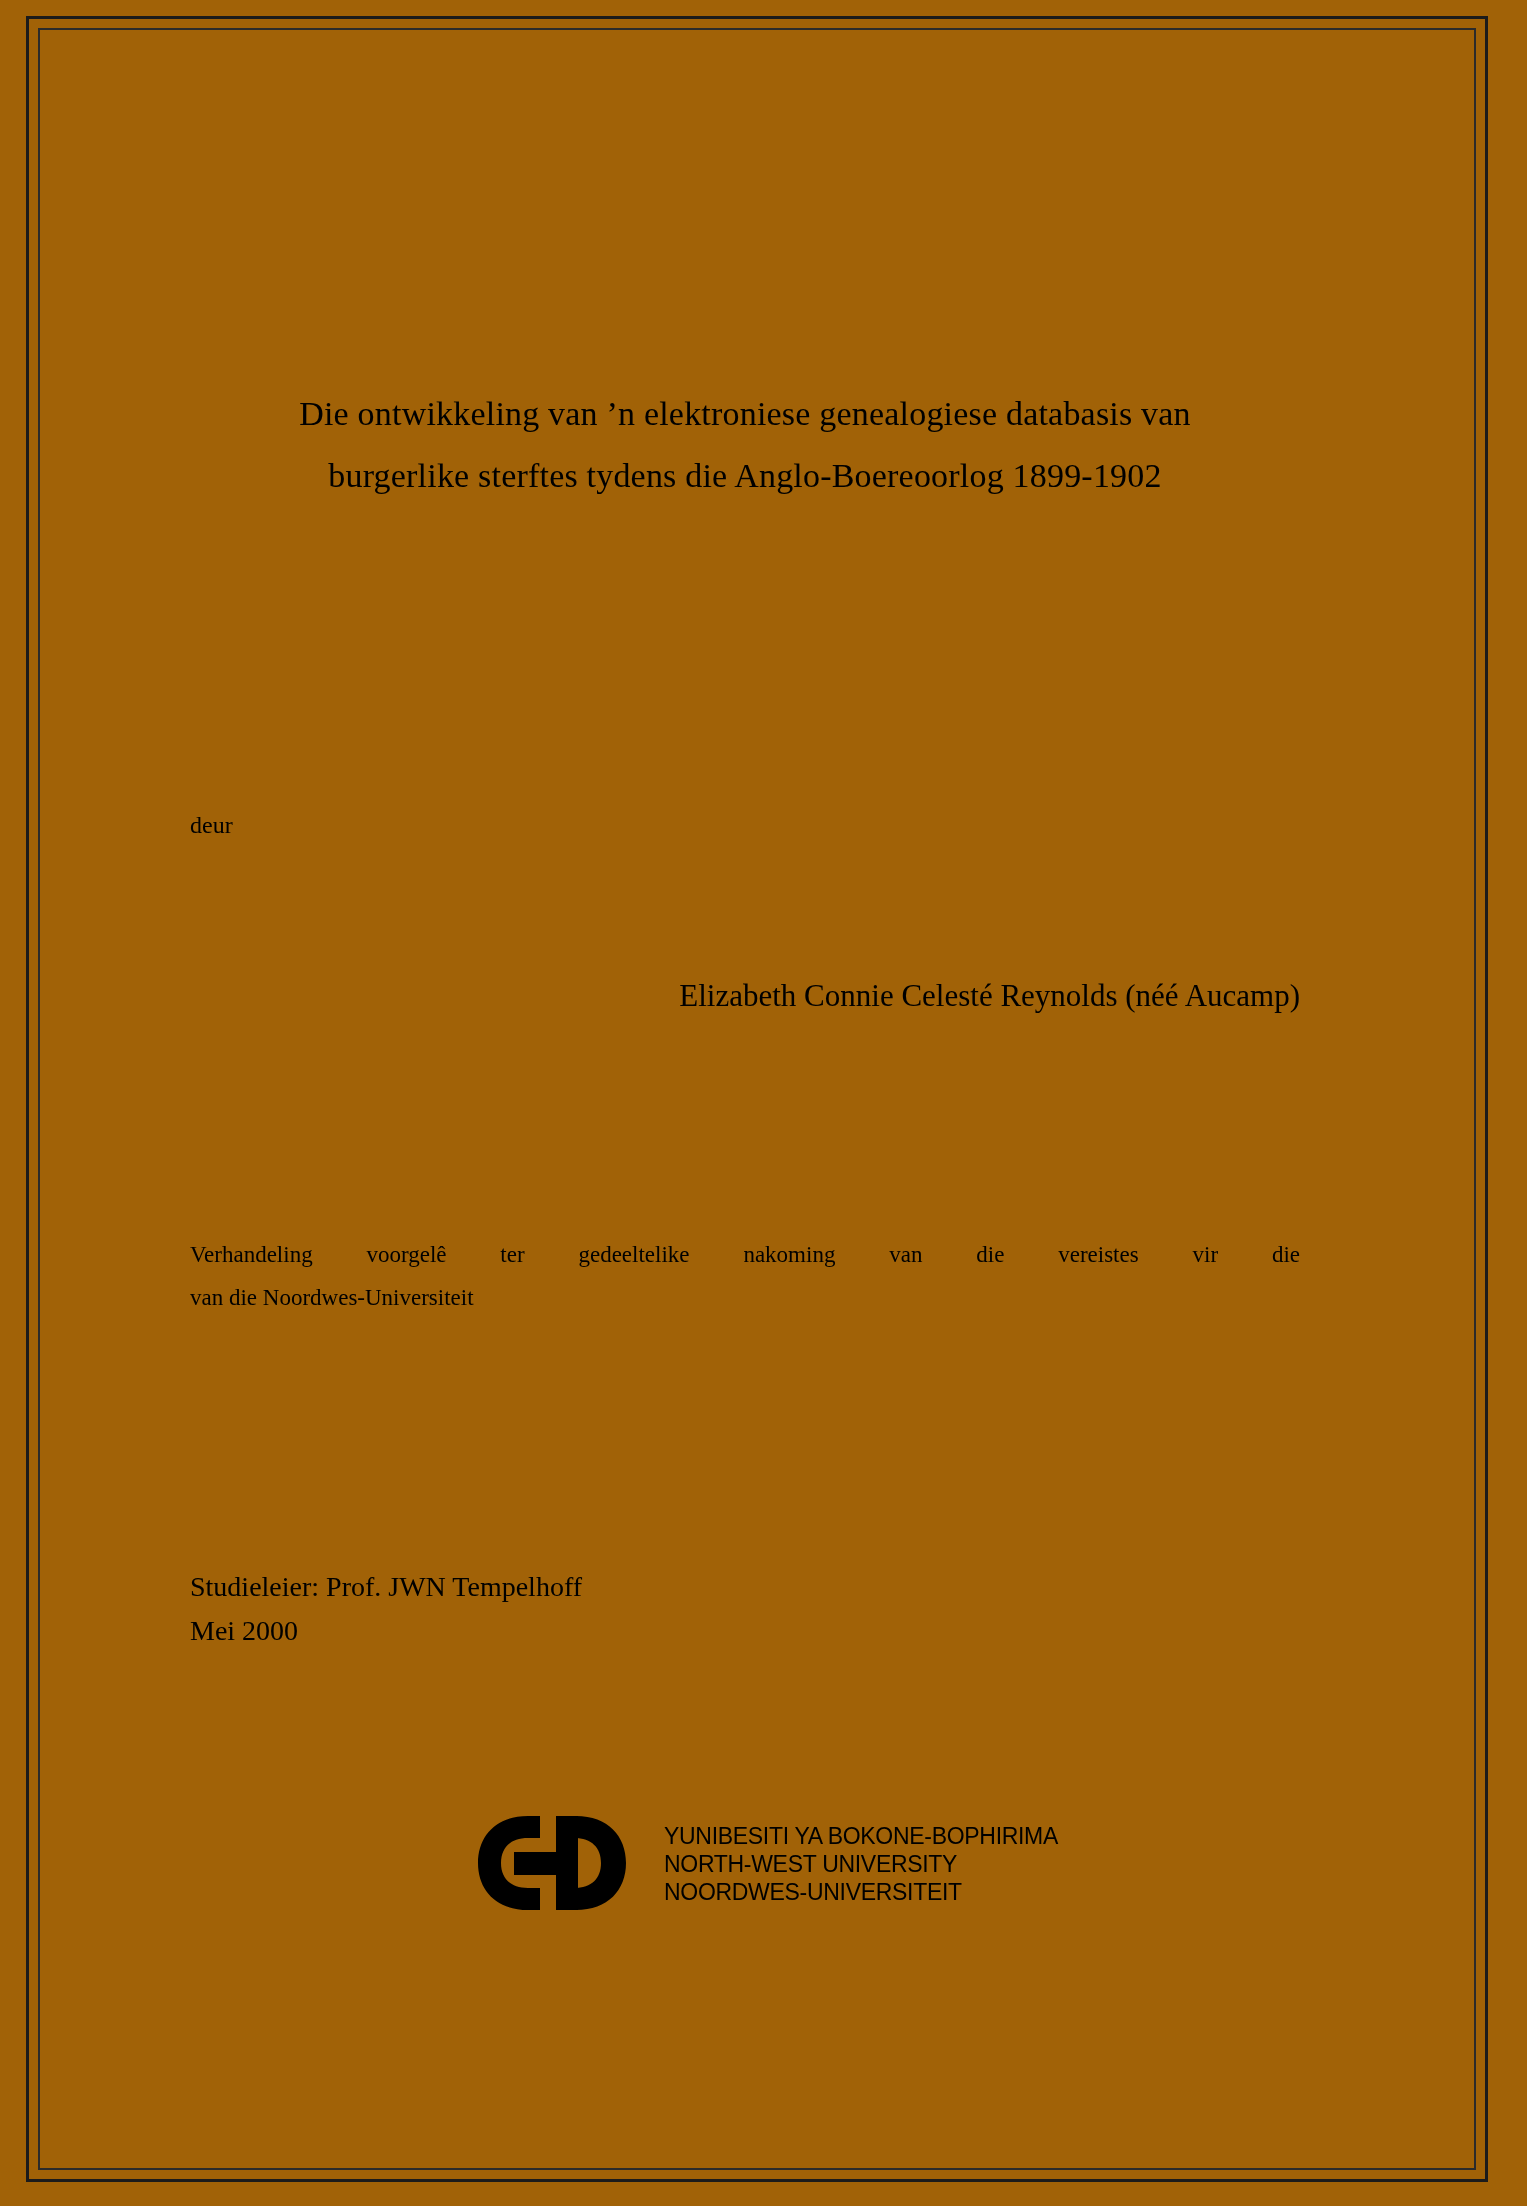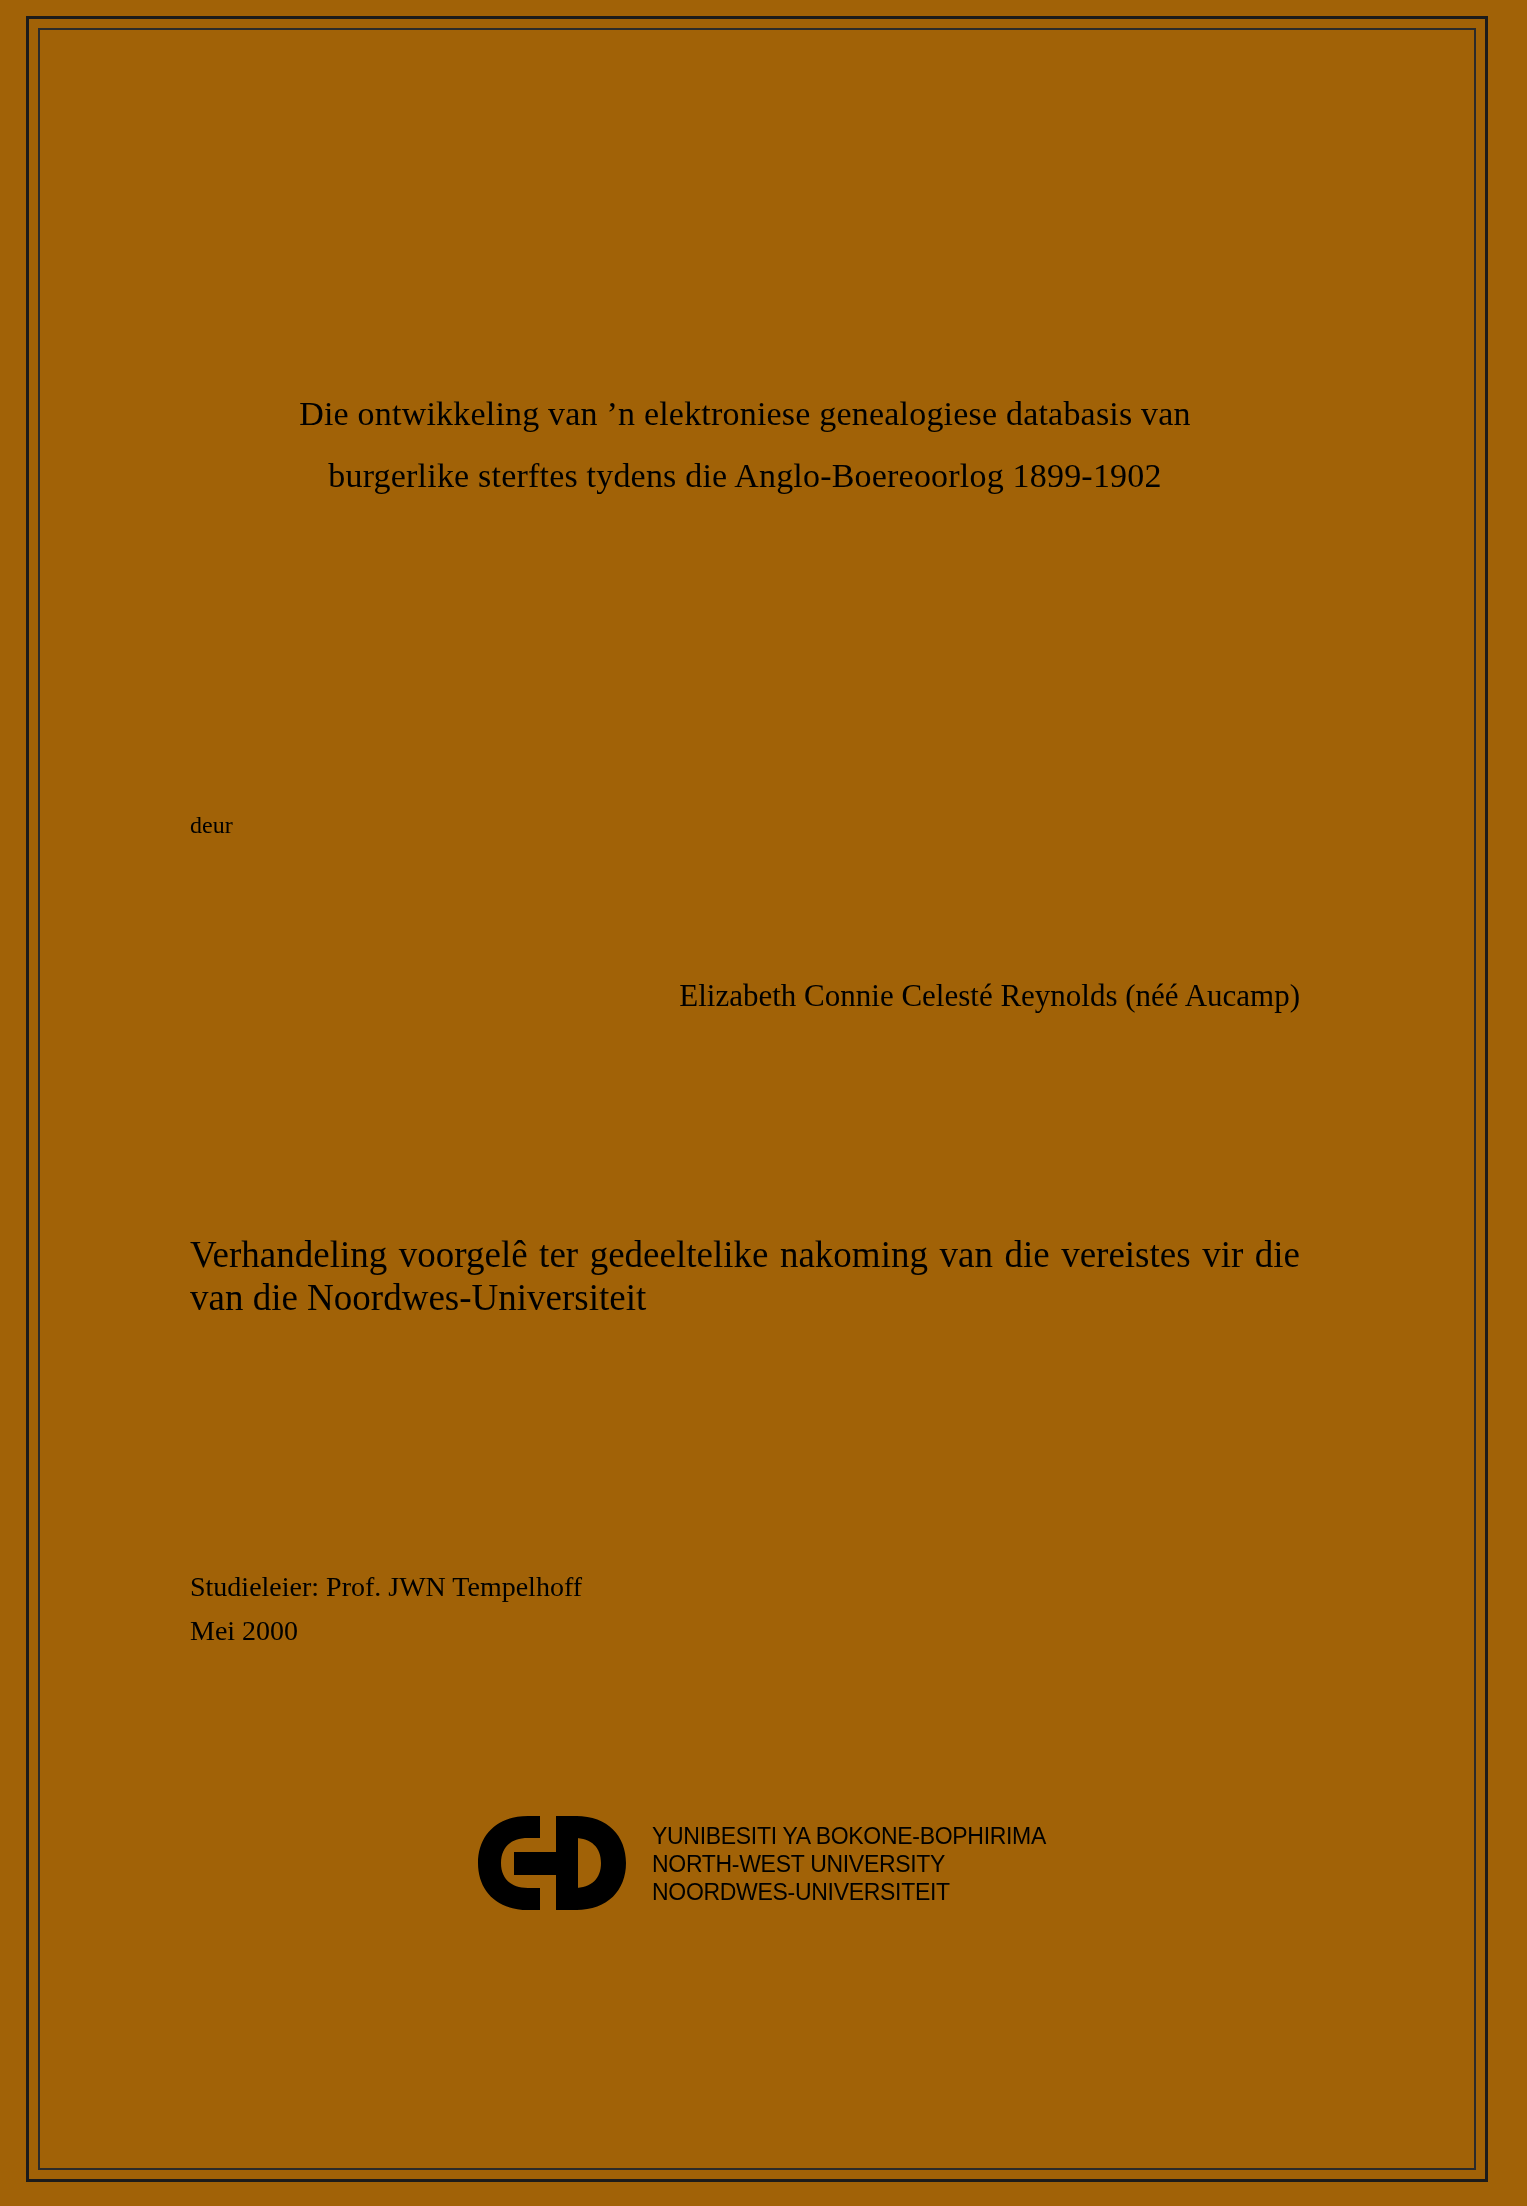--- a/index.html
+++ b/index.html
@@ -72,21 +72,21 @@
     width: 1110px;
     text-align: right;
     font-size: 31px;
   }
 
   .statement {
     position: absolute;
     left: 40px;
     top: 1205px;
     width: 1110px;
-    font-size: 37px;
+    font-size: 23px;
     line-height: 43px;
   }
   .statement .justified {
     text-align: justify;
     text-align-last: justify;
   }
   .statement .plain {
     text-align: left;
   }
   .statement em {
@@ -102,21 +102,21 @@
     line-height: 44px;
   }
 
   .logo-block {
     position: absolute;
     left: 320px;
     top: 1780px;
     width: 700px;
     display: flex;
     align-items: center;
-    gap: 12px;
+    gap: 24px;
   }
   .logo-mark {
     width: 170px;
     height: 110px;
     flex: 0 0 auto;
   }
   .logo-text {
     font-family: "Liberation Sans", sans-serif;
     font-size: 23px;
     line-height: 28px;

